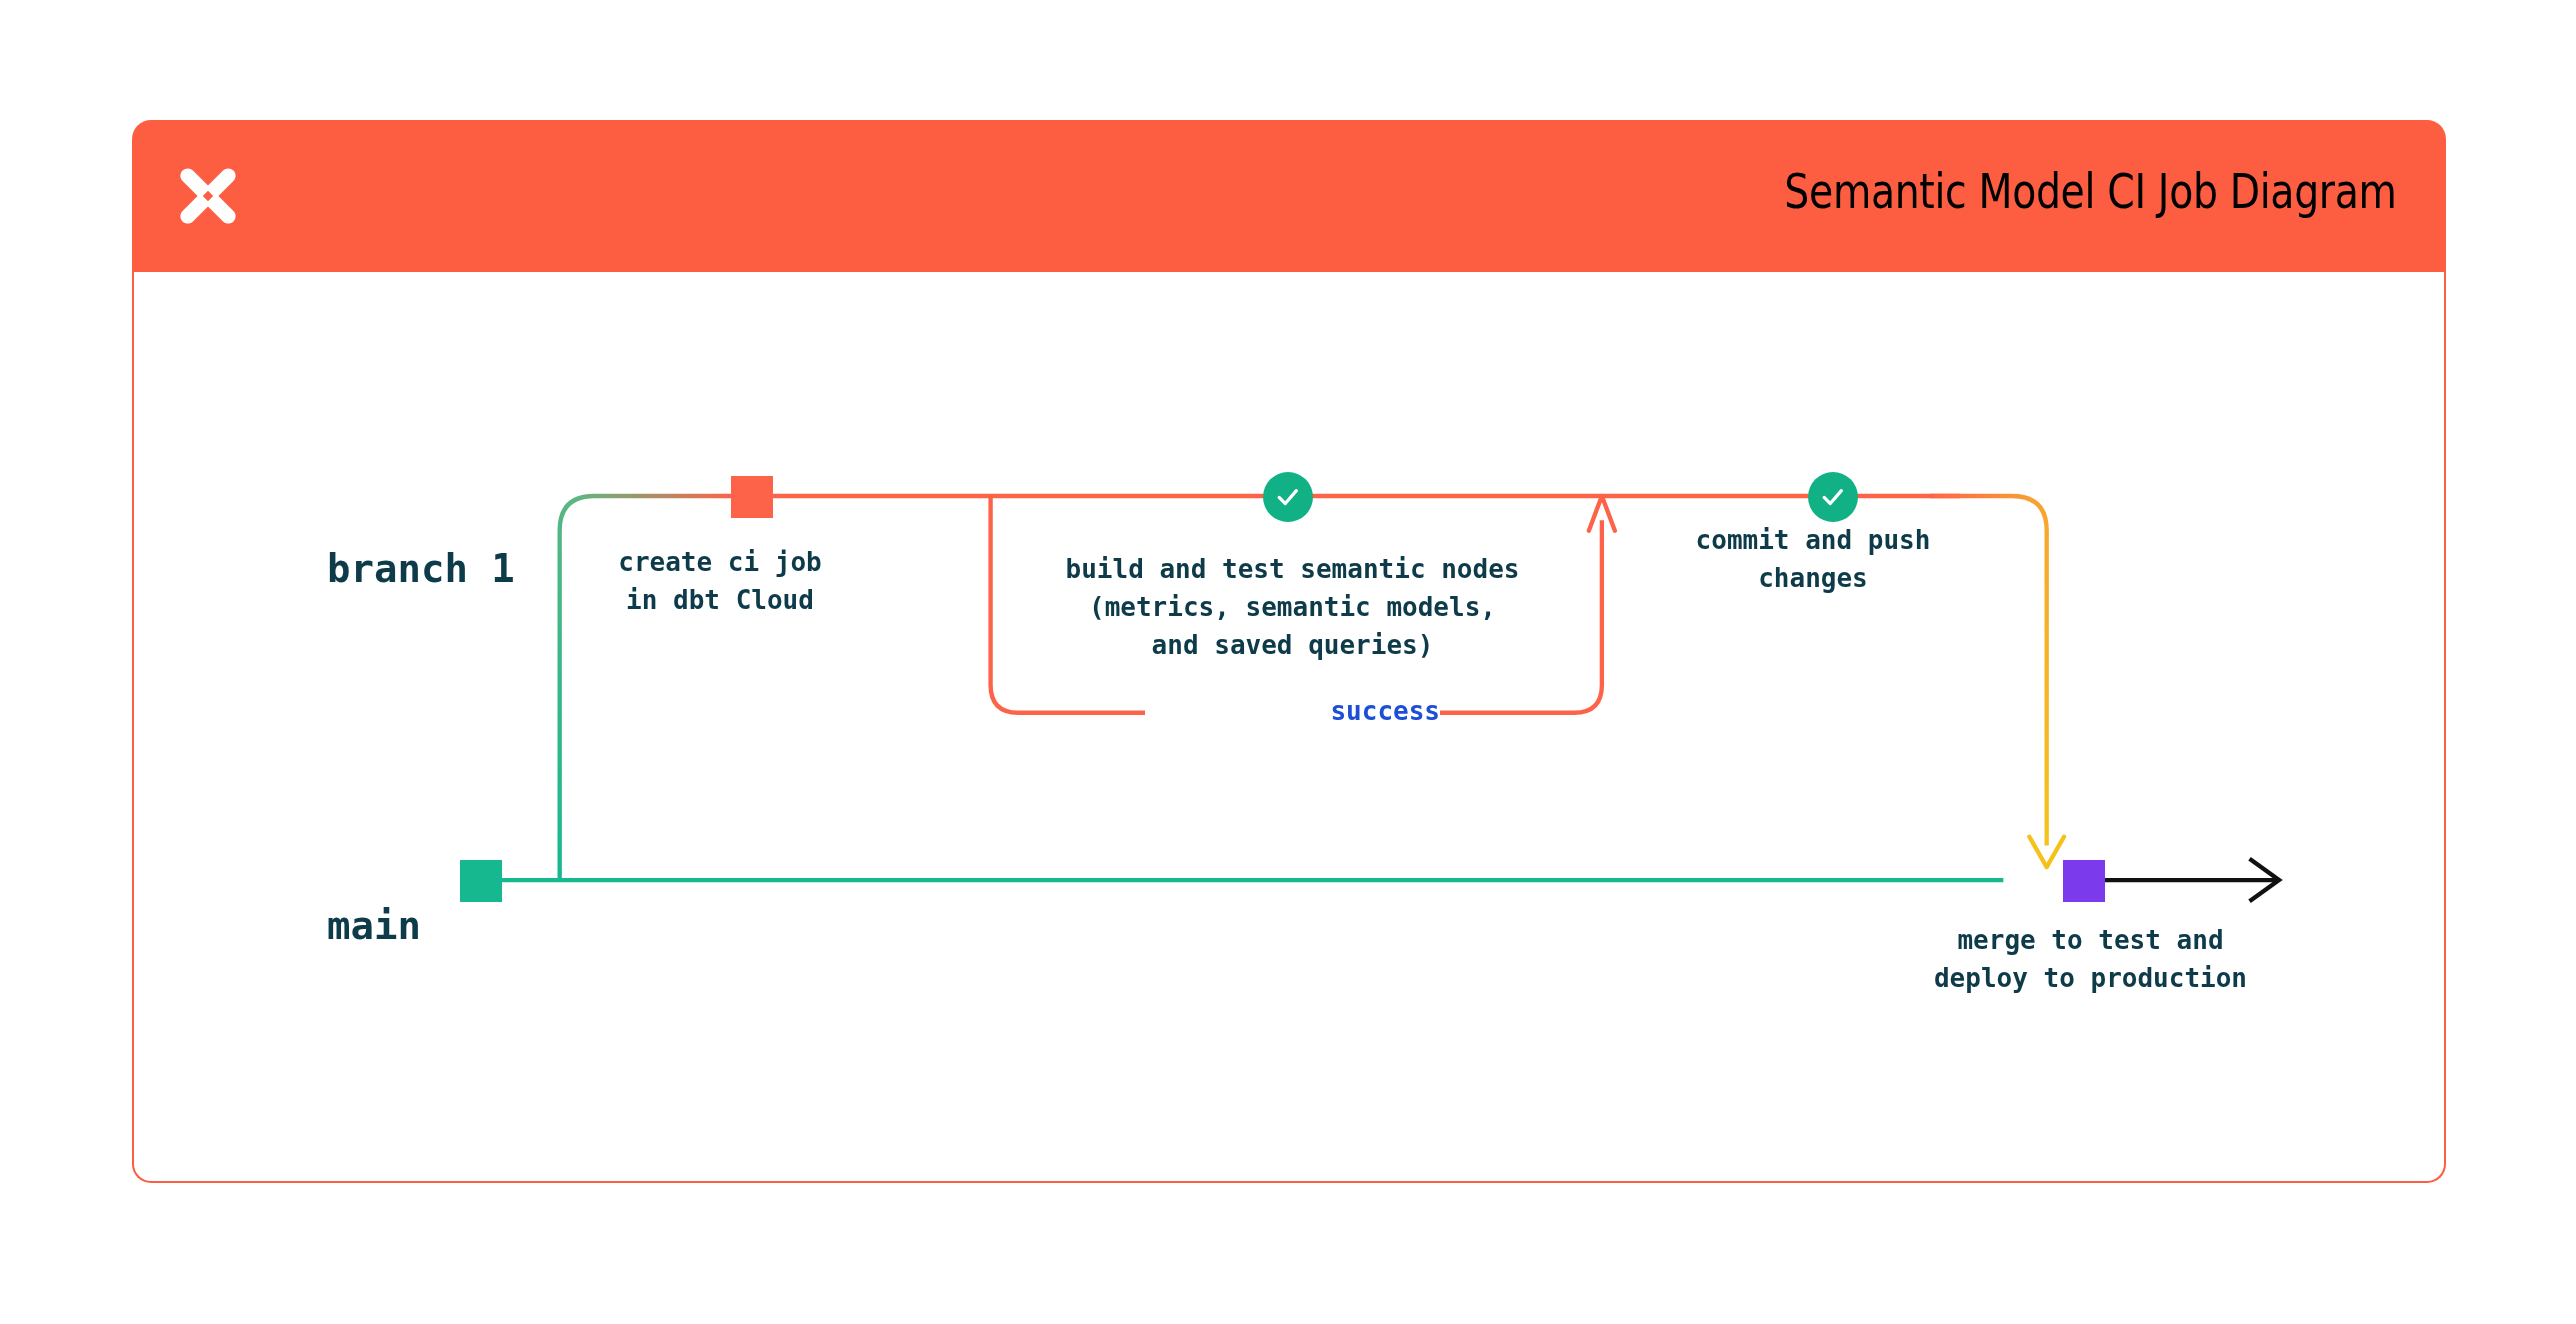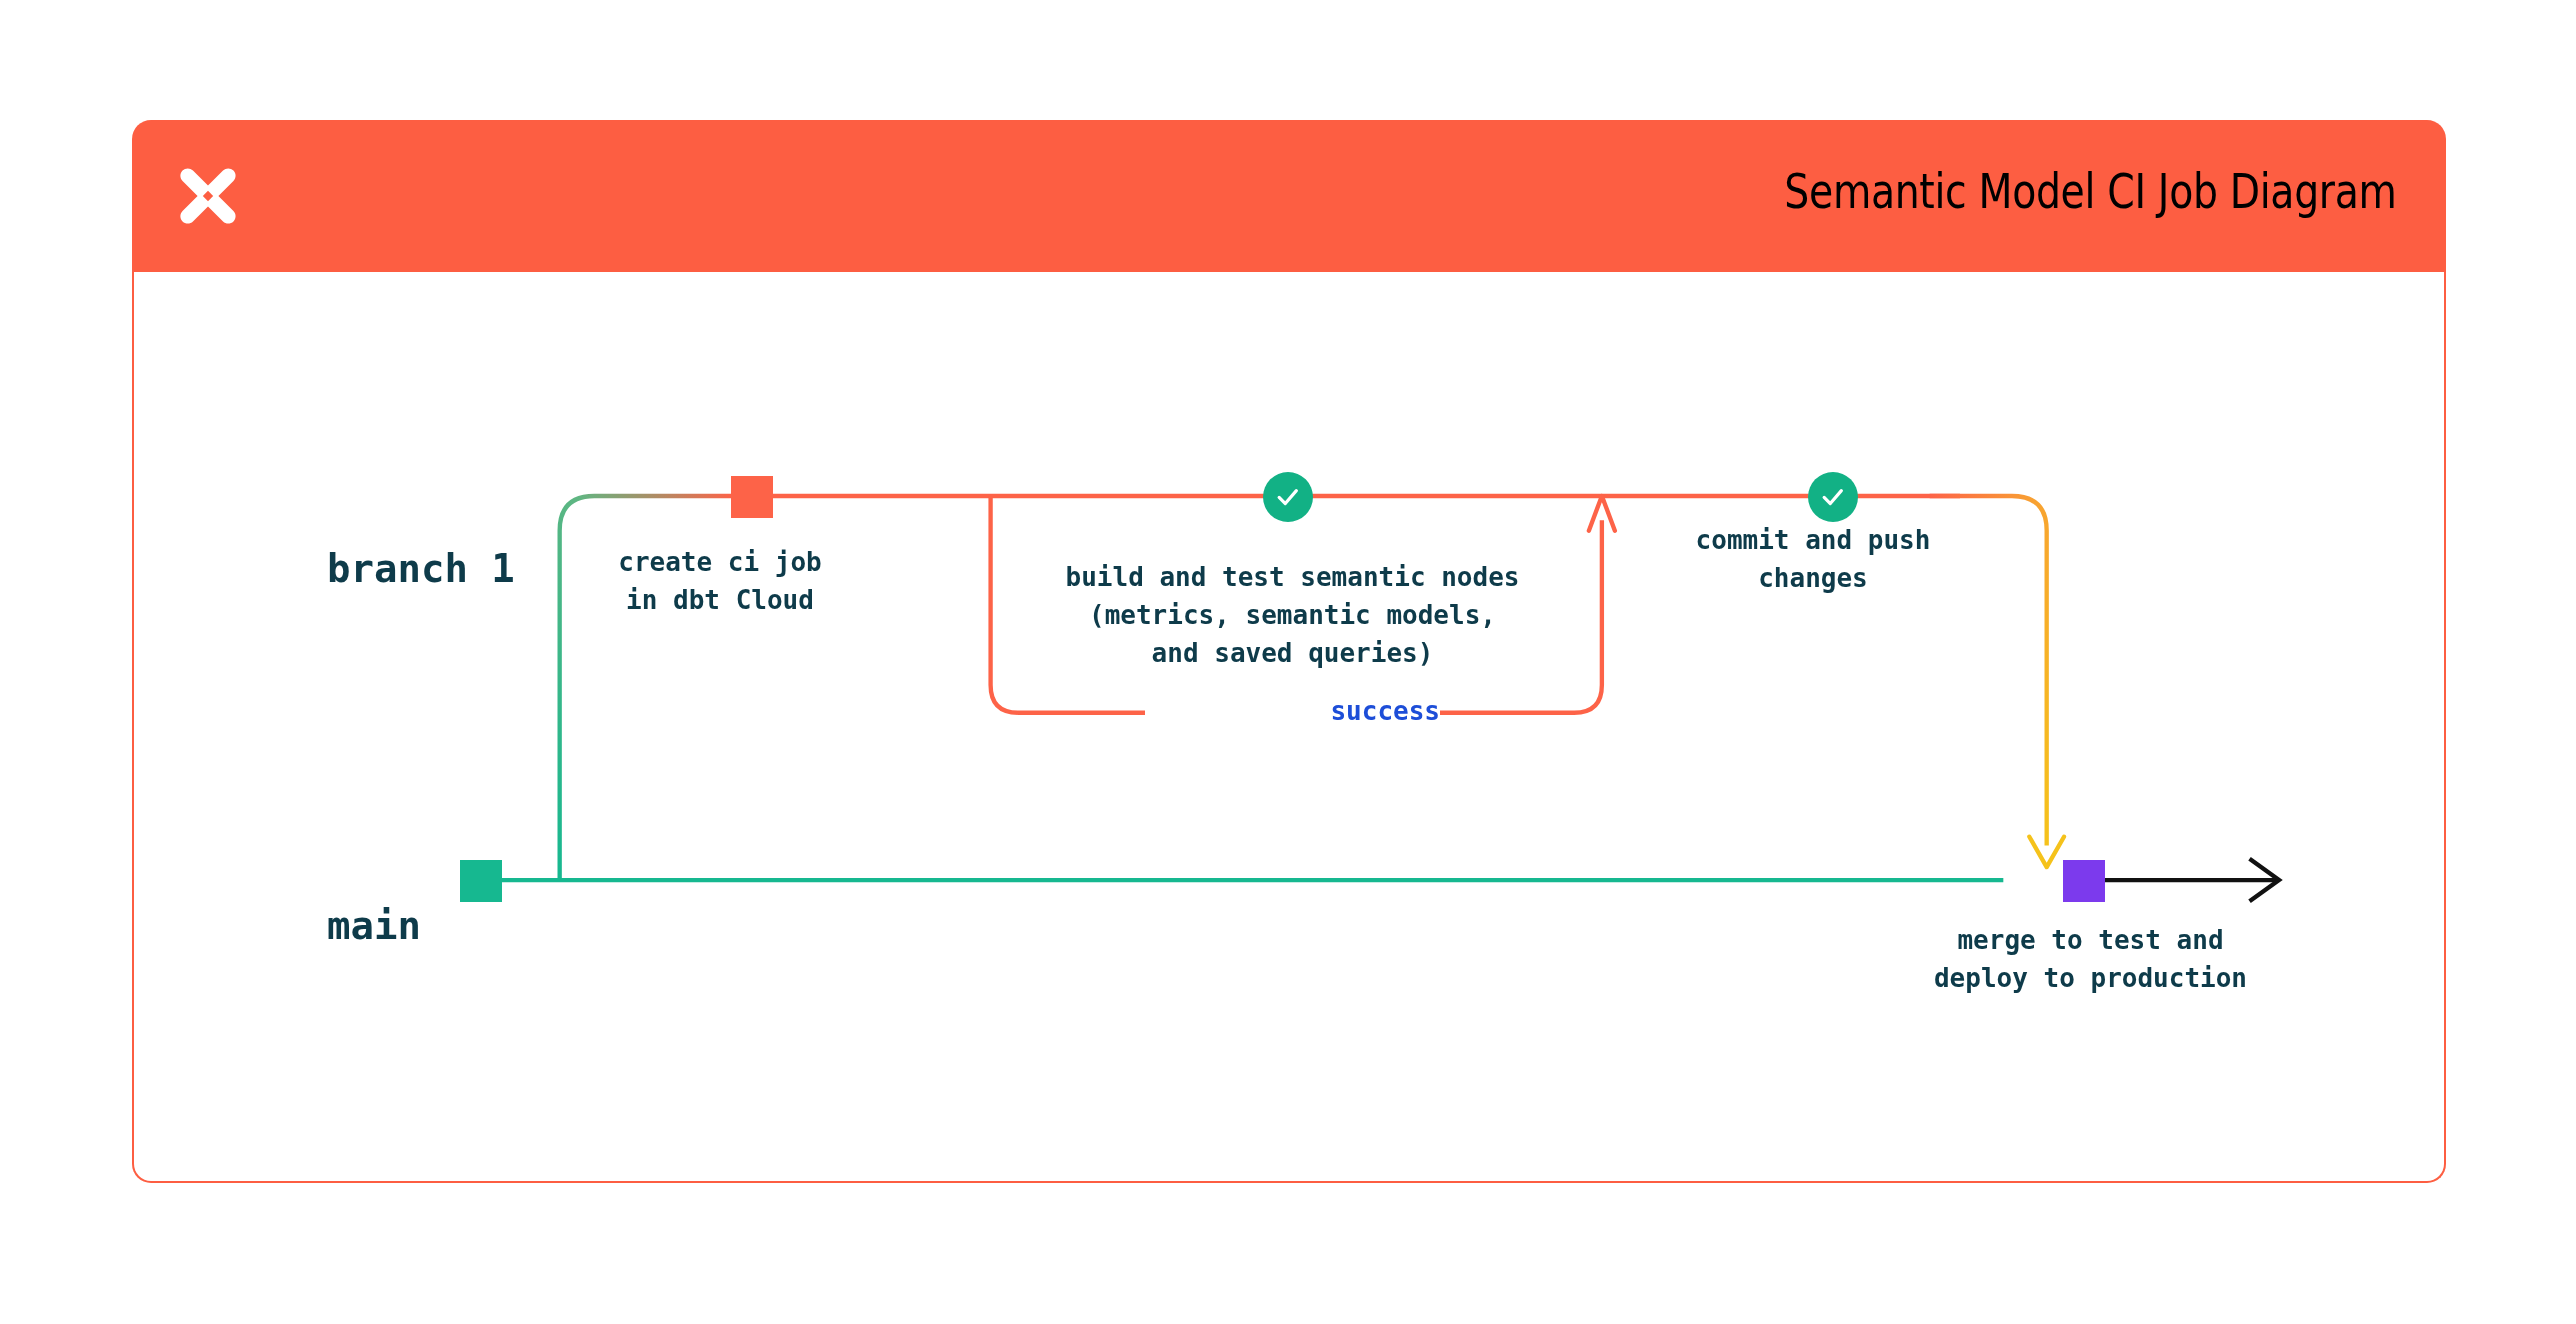--- a/index.html
+++ b/index.html
@@ -104,21 +104,21 @@
     position: absolute;
     font-family: "DejaVu Sans Mono", monospace;
     font-weight: bold;
     font-size: 26px;
     line-height: 38px;
     color: #0e3b4a;
     text-align: center;
     white-space: pre;
   }
   #cap-create  { left: 538px;  top: 543px; width: 364px; }
-  #cap-build   { left: 989px; top: 550px; width: 607px; margin-top: 8px; }
+  #cap-build   { left: 989px; top: 550px; width: 607px; }
   #cap-commit  { left: 1631px; top: 521px; width: 364px; }
   #cap-merge   { left: 1839px; top: 921px; width: 503px; }
 
   #cap-success {
     position: absolute;
     left: 1145px;
     top: 694px;
     width: 295px;
     text-align: right;
     font-family: "DejaVu Sans Mono", monospace;

